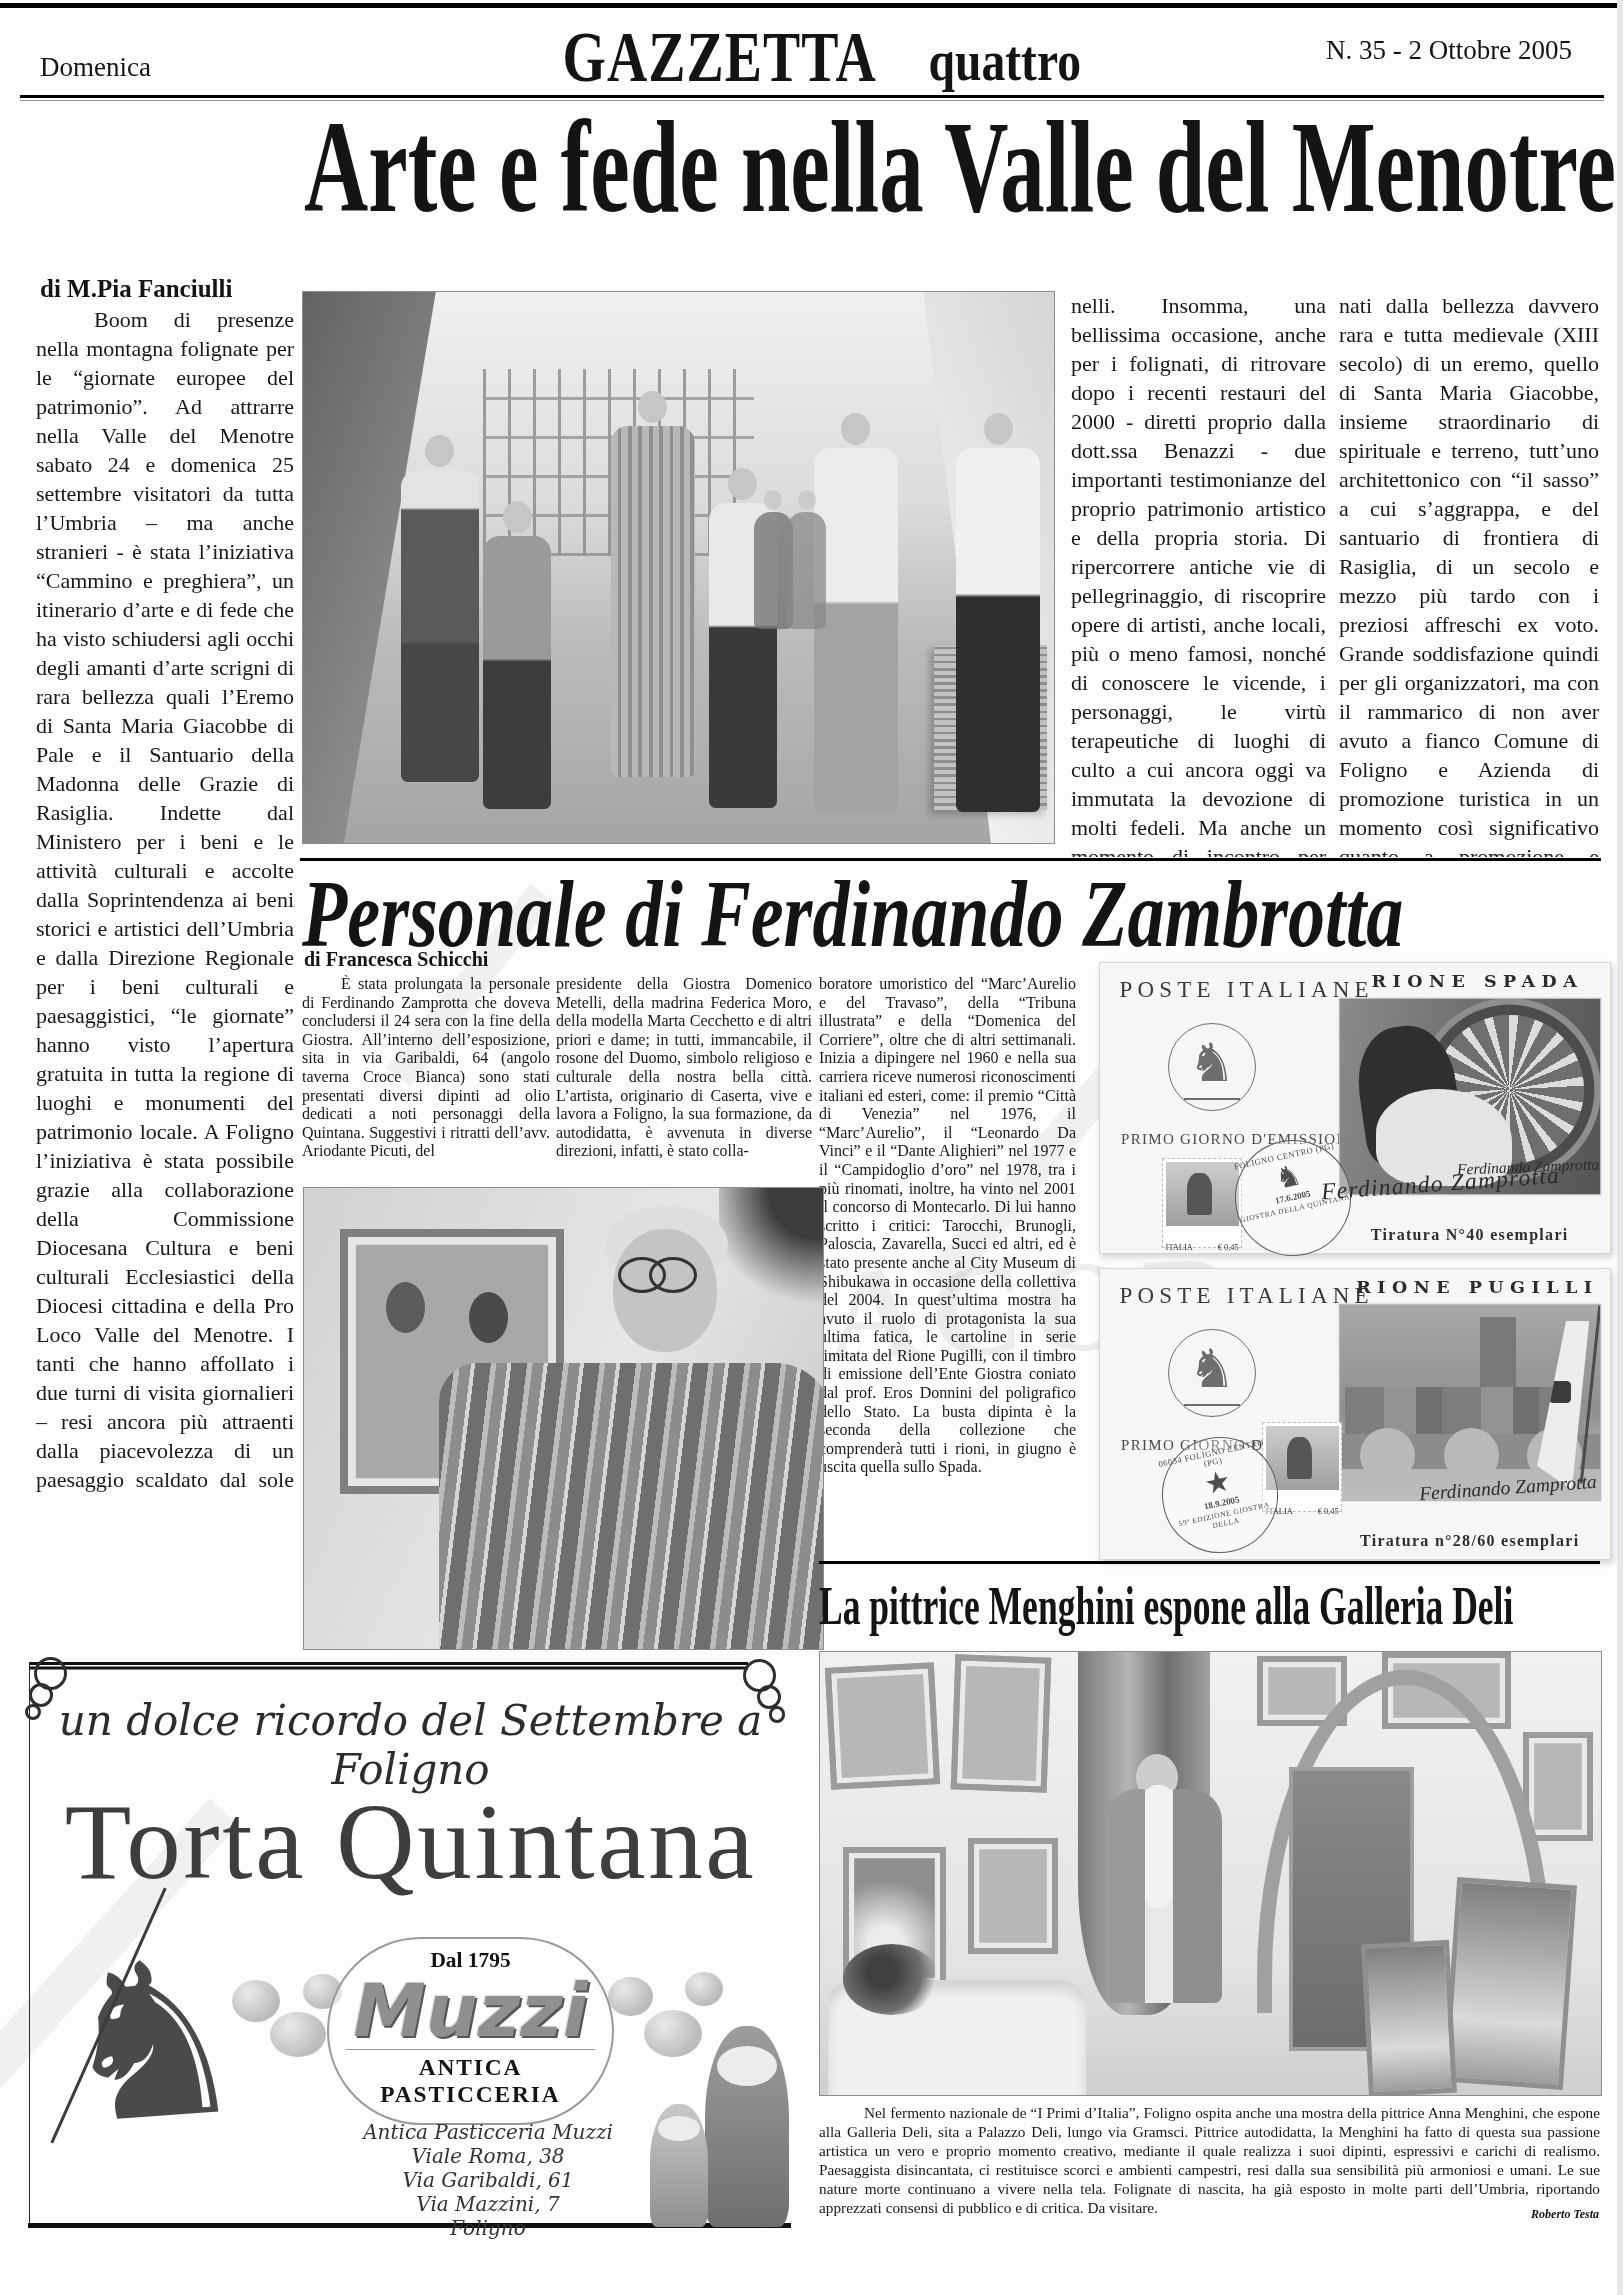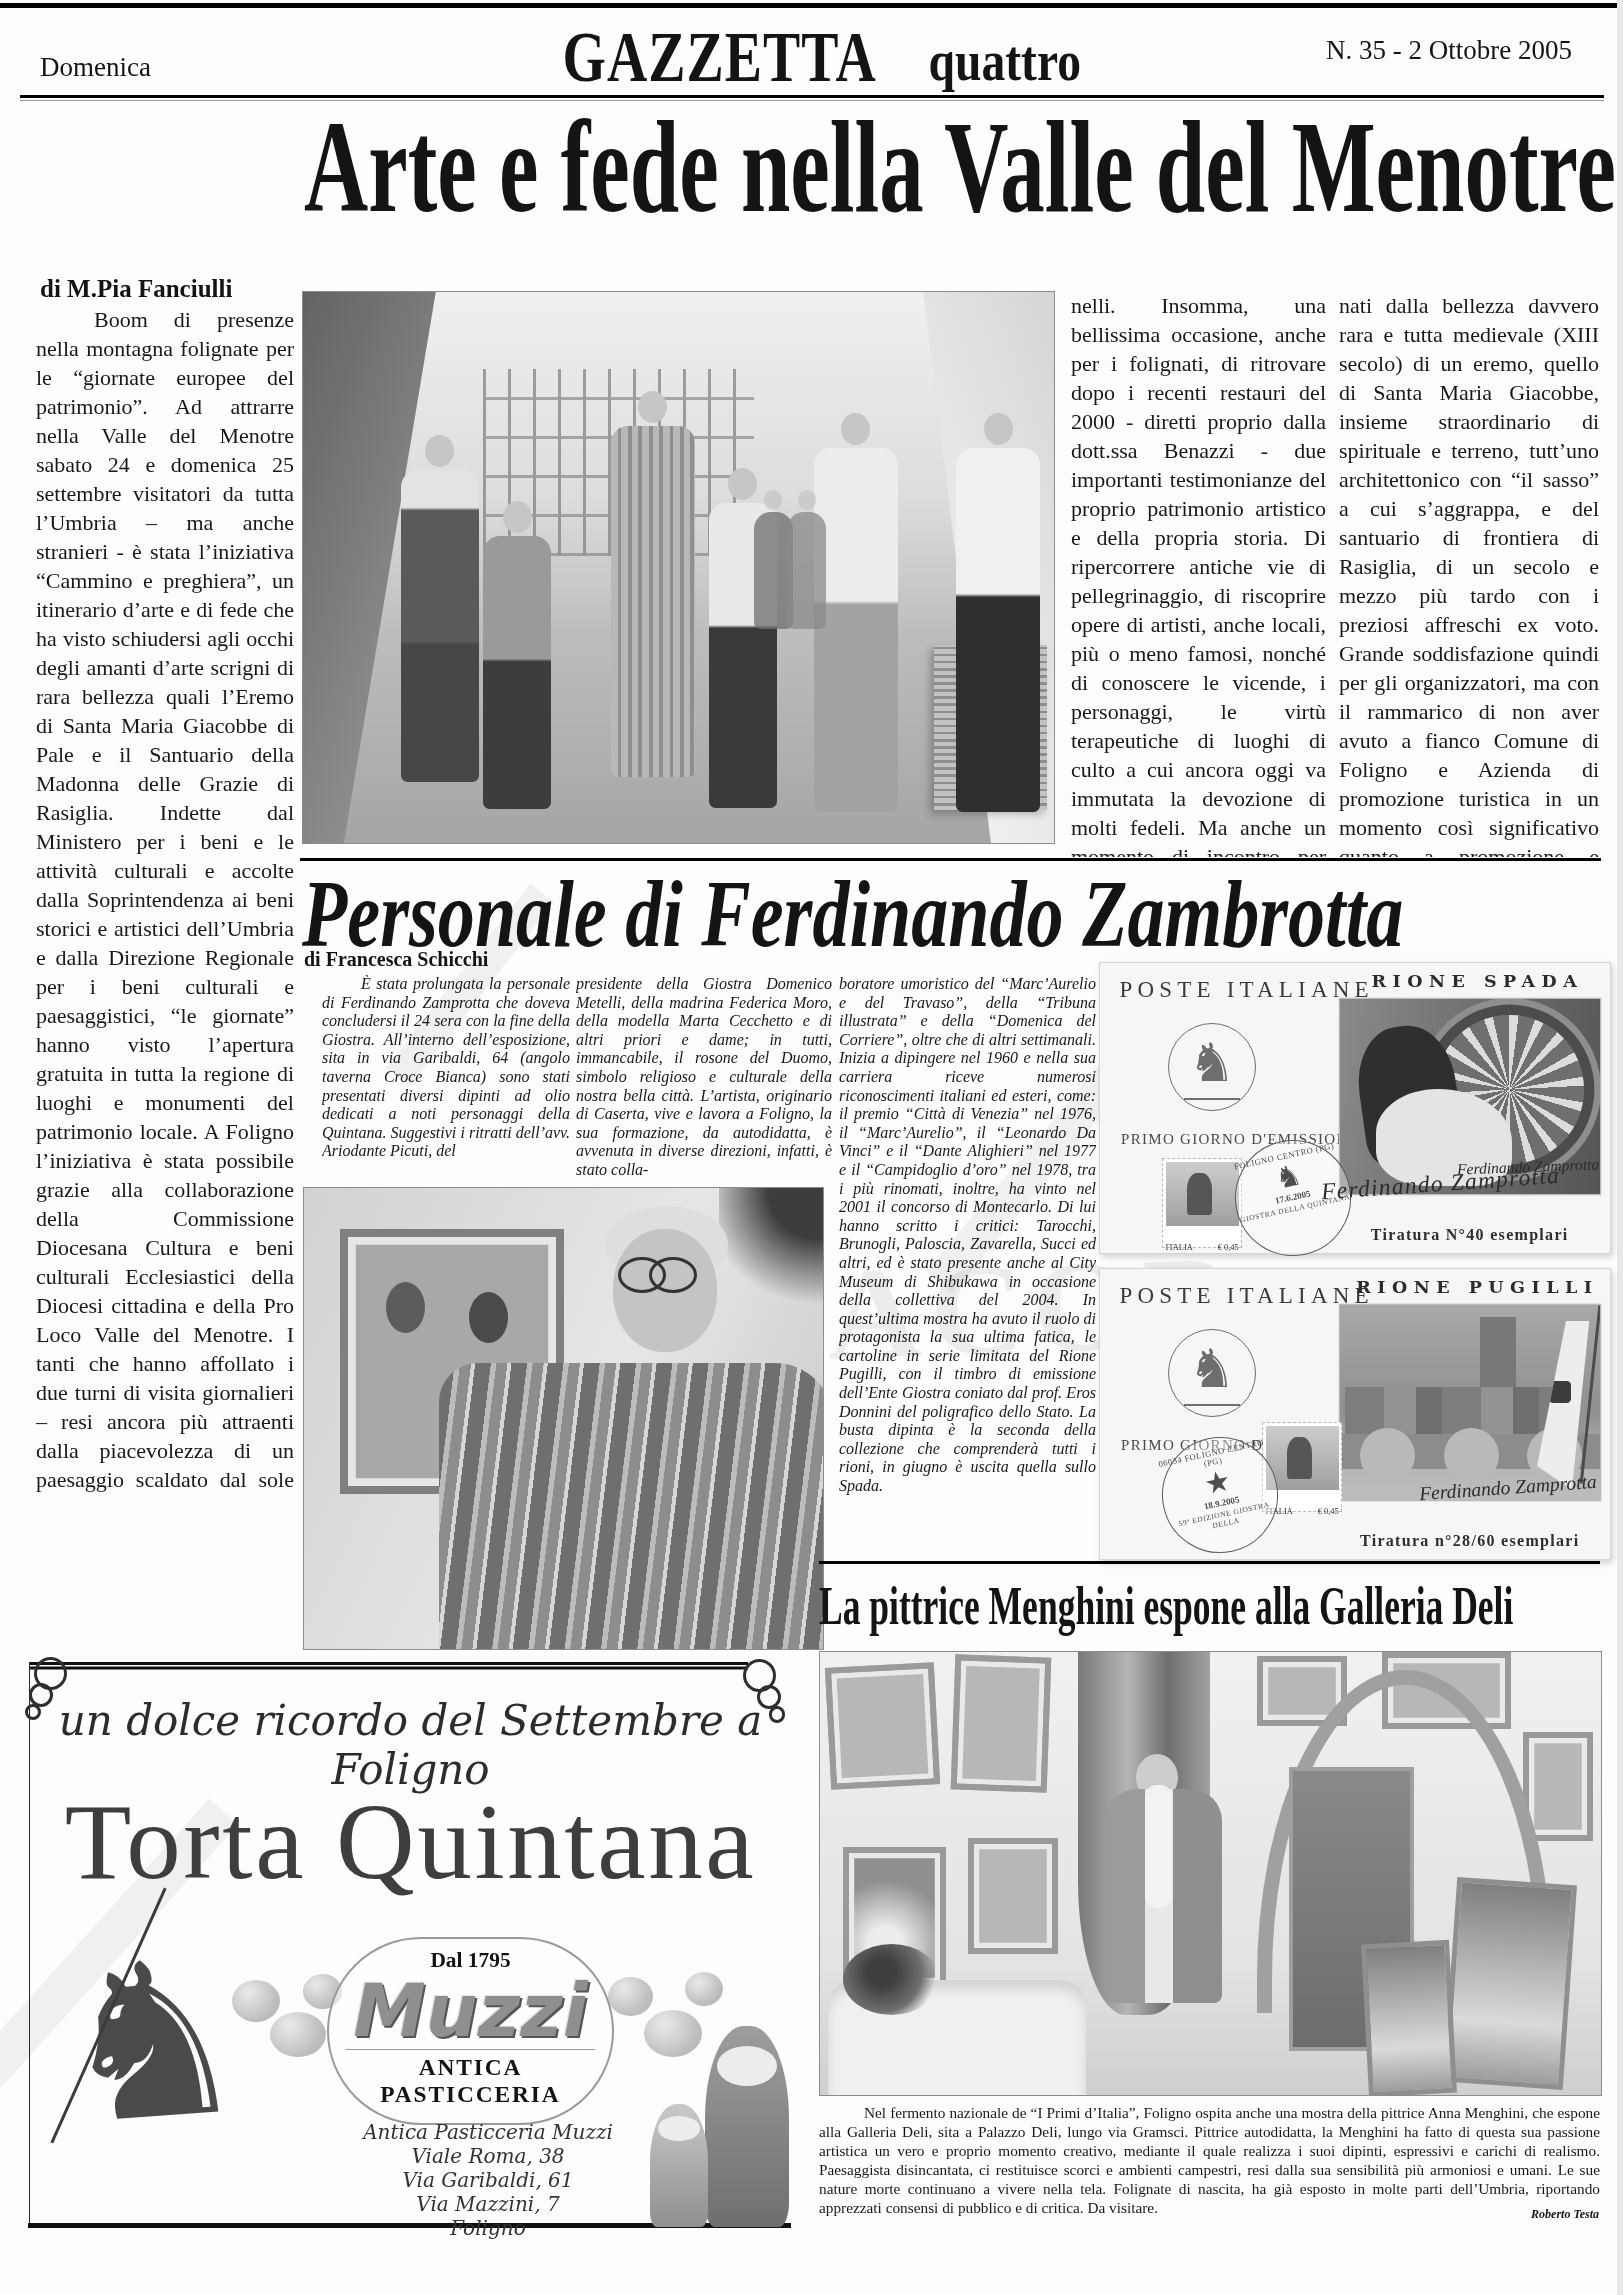--- a/index.html
+++ b/index.html
@@ -23,21 +23,21 @@
   .h2box{left:302px;top:866px;width:1299px;}
   .h2box span{display:inline-block;font-size:95px;font-weight:bold;font-style:italic;line-height:97px;
               white-space:nowrap;transform:scale(.78,1.0);transform-origin:left center;}
   .byline2{left:304px;top:948px;font-size:20px;font-weight:bold;}
   .h3box{left:819px;top:1570px;width:781px;}
   .h3box span{display:inline-block;font-size:53px;font-weight:bold;line-height:70px;
               white-space:nowrap;transform:scale(.67,1.05);transform-origin:left center;}
   
   .col{position:absolute;text-align:justify;overflow:hidden;color:#181818;}
   .c34{font-size:22px;line-height:29px;}
-  .c24{font-size:16px;line-height:18.6px;font-style:italic;margin-left:20px;}
+  .c24{font-size:16px;line-height:18.6px;}
   .c23{font-size:15.3px;line-height:19px;}
   .ind90{text-indent:58px;} .ind60{text-indent:39px;} .ind70{text-indent:45px;}
   .author{font-style:italic;text-align:right;font-size:12px;font-weight:bold;}
   
   .photo{position:absolute;overflow:hidden;border:0.6px solid #8c8c8c;background:#cfcfcf;}
   .ph1{background:linear-gradient(#f0f0f0,#dcdcdc 38%,#bdbdbd 62%,#a5a5a5);}
   .ph1 .wallL{position:absolute;left:0;top:0;width:34%;height:100%;
       background:linear-gradient(110deg,#636363,#8f8f8f 55%,#bdbdbd);
       clip-path:polygon(0 0,52% 0,16% 100%,0 100%);}
   .ph1 .wallR{position:absolute;right:0;top:0;width:30%;height:100%;

